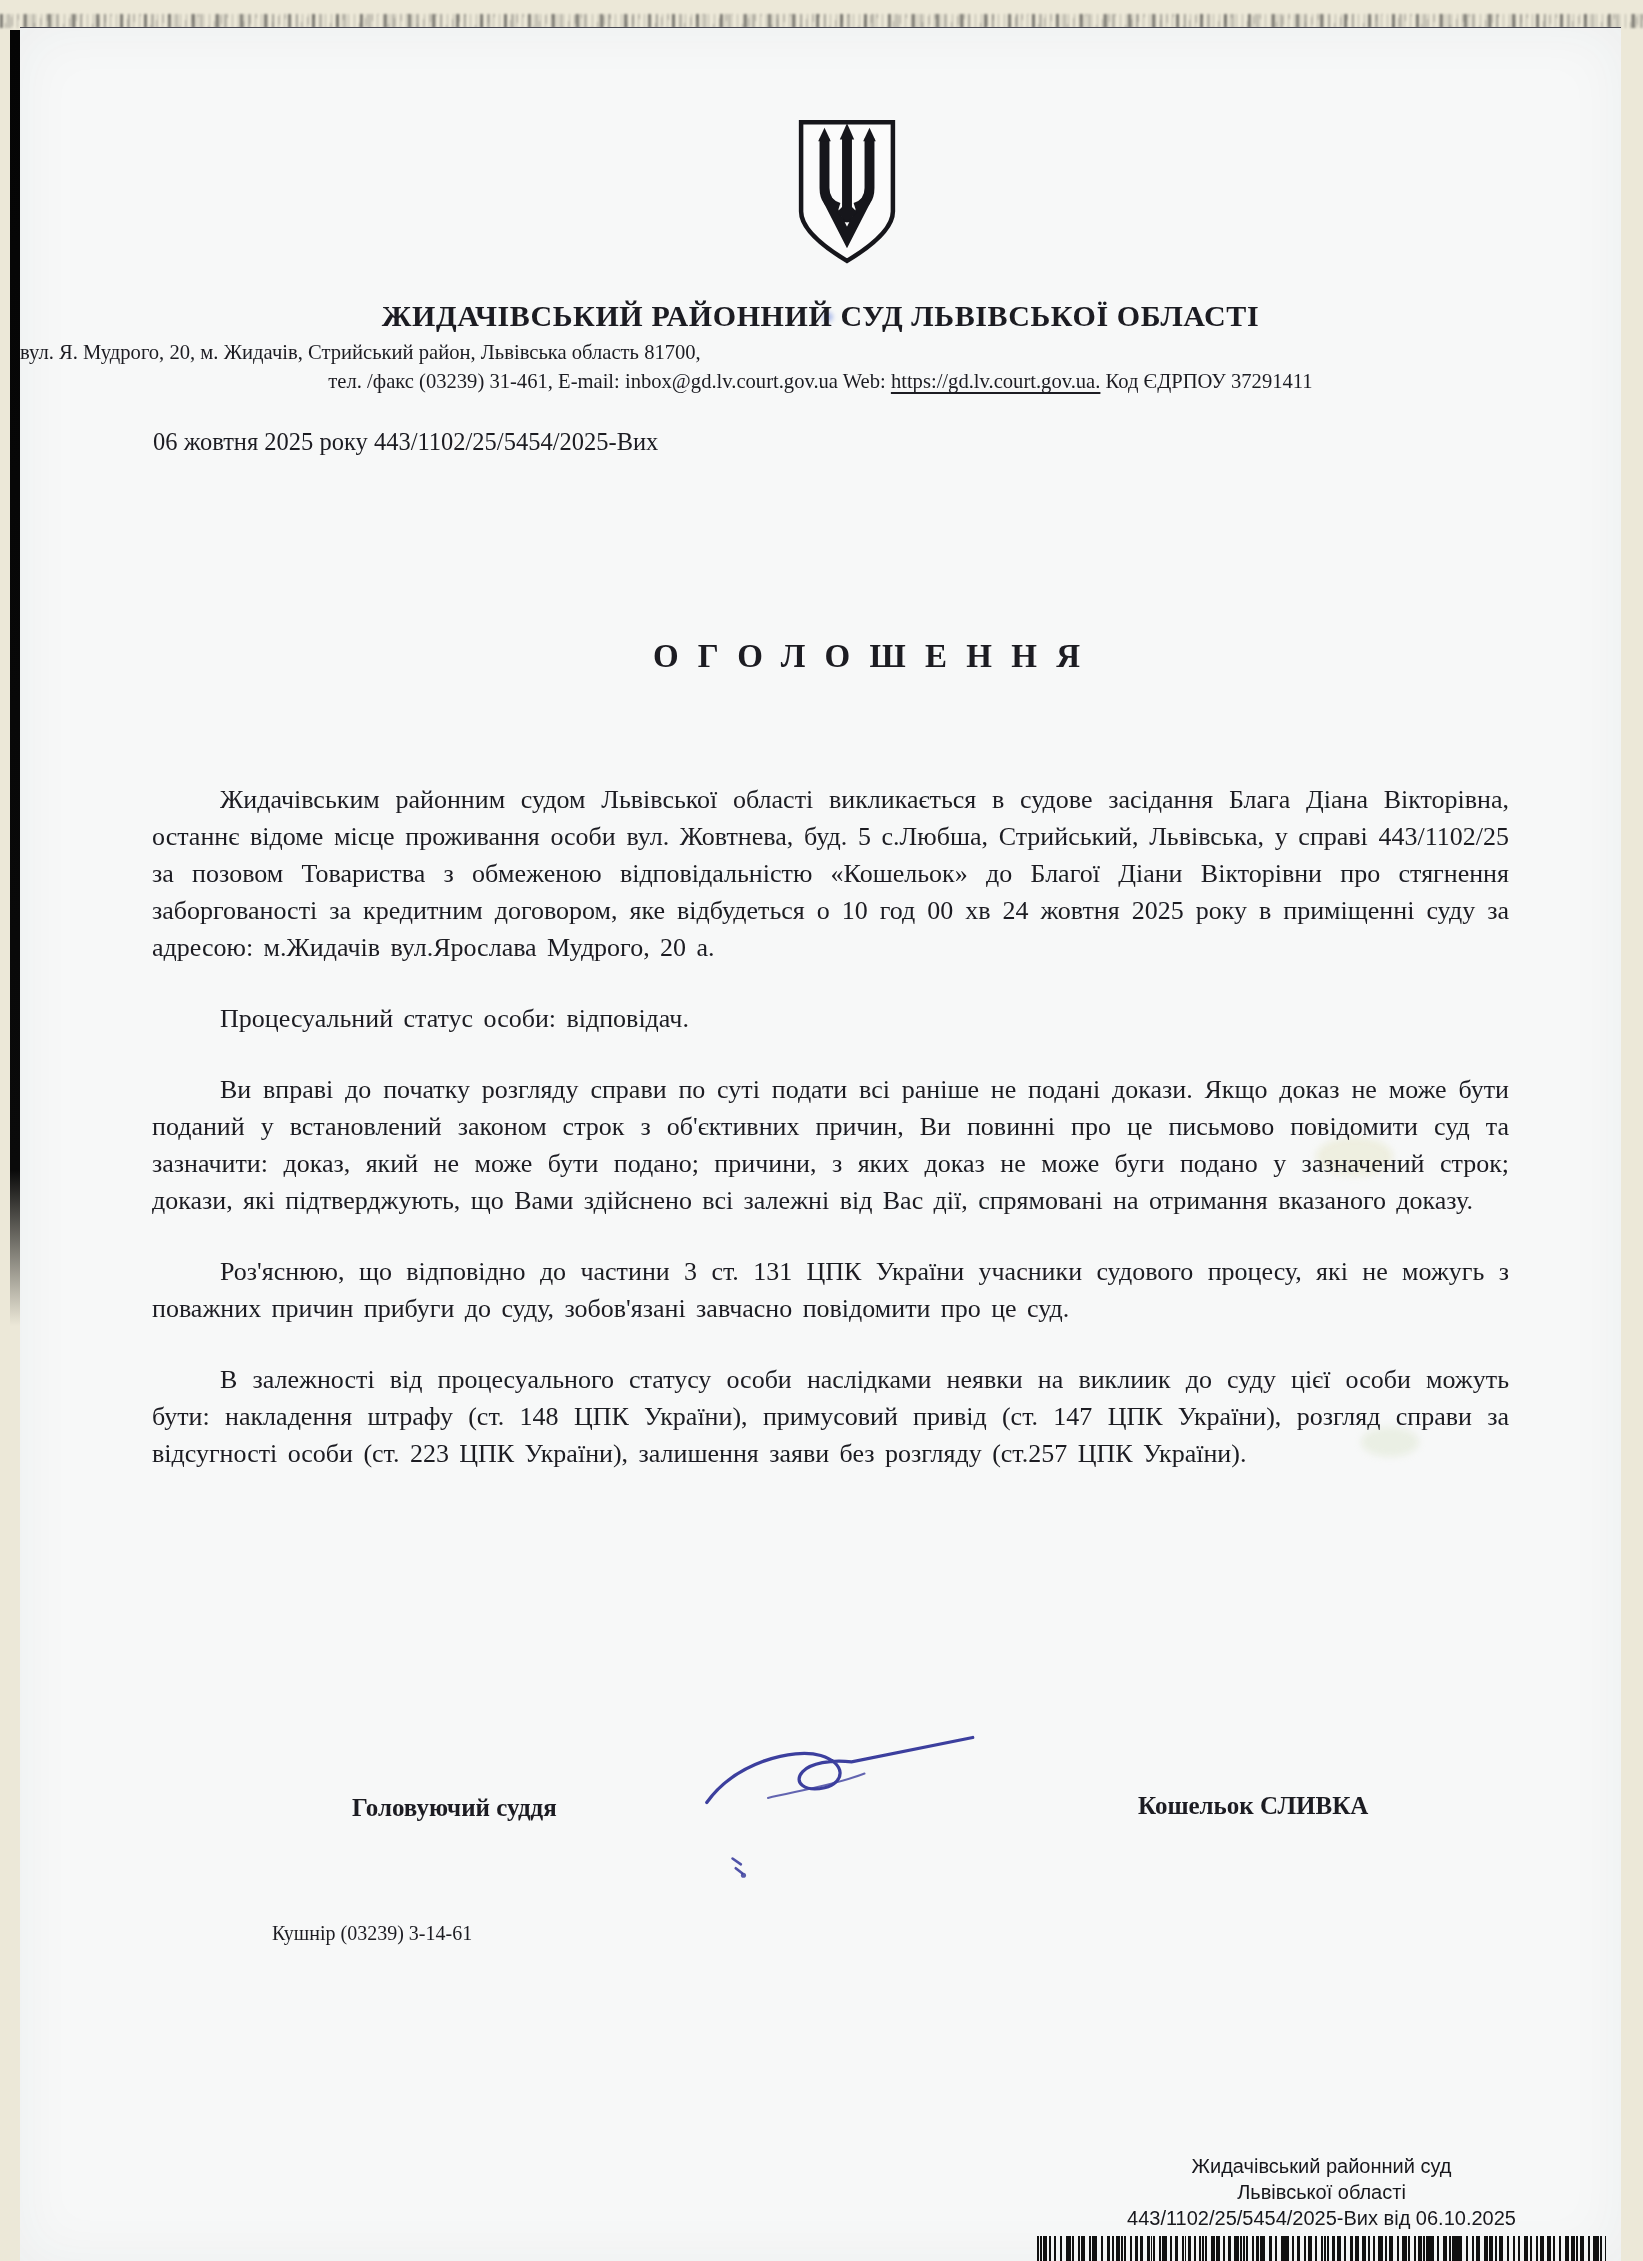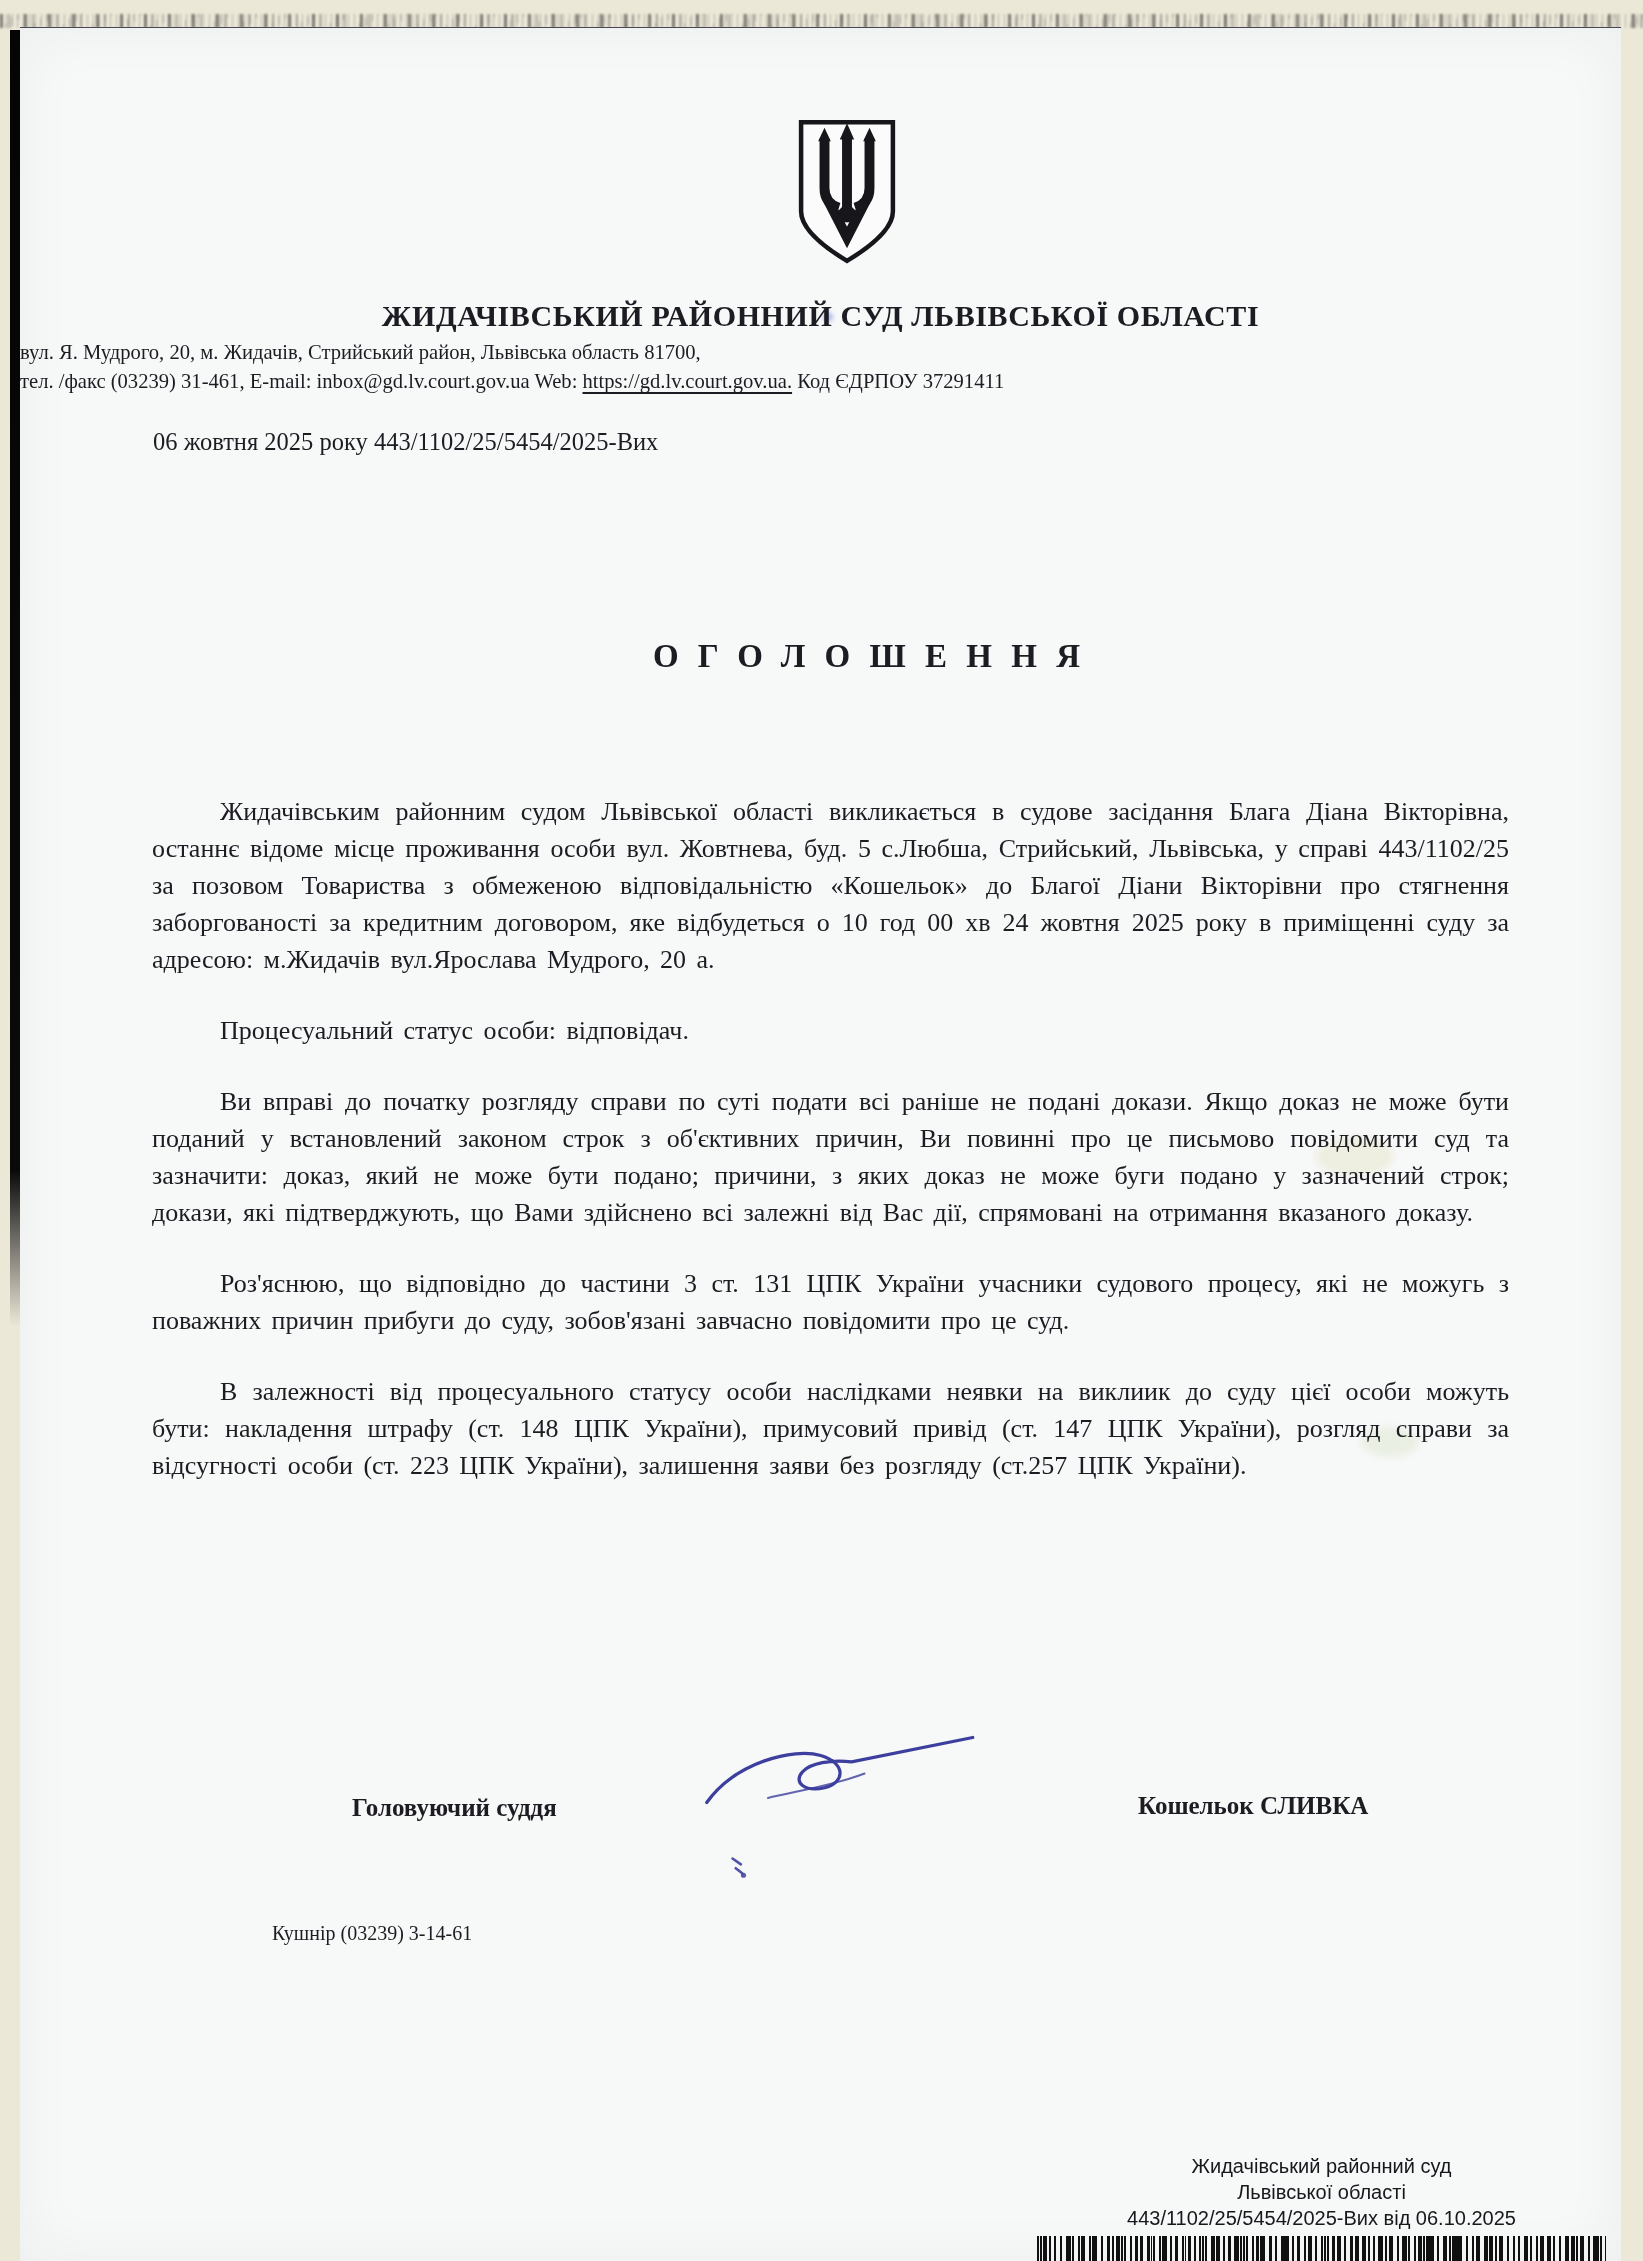--- a/index.html
+++ b/index.html
@@ -32,36 +32,36 @@
   .a2{left:1341px;top:1399px;width:58px;height:30px;background:rgba(190,210,160,.22);}
   .a3{left:803px;top:284px;width:10.3px;height:10.3px;background:rgba(90,120,220,.45);filter:blur(1.9px);}
 
   
   .emblem{position:absolute;left:771px;top:88px;width:112px;height:153px;}
   .court-name{
     position:absolute;left:0;top:271px;width:100%;text-align:center;
     font-weight:bold;font-size:30px;letter-spacing:0.6px;white-space:nowrap;
   }
   .addr-line{position:absolute;left:0;top:313px;width:100%;text-align:left;font-size:20.6px;}
-  .contact-line{position:absolute;left:0;top:342px;width:100%;text-align:left;font-size:20.6px;}
+  .contact-line{position:absolute;left:0;top:342px;width:100%;text-align:center;font-size:20.6px;}
   .contact-line .url{text-decoration:underline;text-underline-offset:3.9px;color:inherit;}
 
   .ref-line{position:absolute;left:133px;top:400px;font-size:24.5px;}
 
   .doc-title{
     position:absolute;left:0;top:610px;width:100%;text-align:center;
     font-weight:bold;font-size:33px;letter-spacing:19.3px;text-indent:19.3px;white-space:nowrap;padding-left:46px;
   }
 
   
   .body-text{
     position:absolute;left:132px;top:753px;width:1357px;
     font-size:26px;line-height:37px;text-align:justify;
   }
-  .body-text p{margin:12px 0 34px 0;text-indent:68px;word-spacing:3.9px;}
+  .body-text p{margin:0 0 34px 0;text-indent:68px;word-spacing:3.9px;}
   .body-text p.short{text-align:left;}
 
   
   .judge-role{position:absolute;left:332px;top:1766px;font-weight:bold;font-size:25px;white-space:nowrap;}
   .judge-name{position:absolute;left:1118px;top:1764px;font-weight:bold;font-size:25px;white-space:nowrap;}
   .signature{position:absolute;left:651px;top:1694px;width:342px;height:161px;}
   .clerk-line{position:absolute;left:236px;top:1894px;font-size:20px;white-space:nowrap;margin-left:16px;}
 
   
   .footer{

